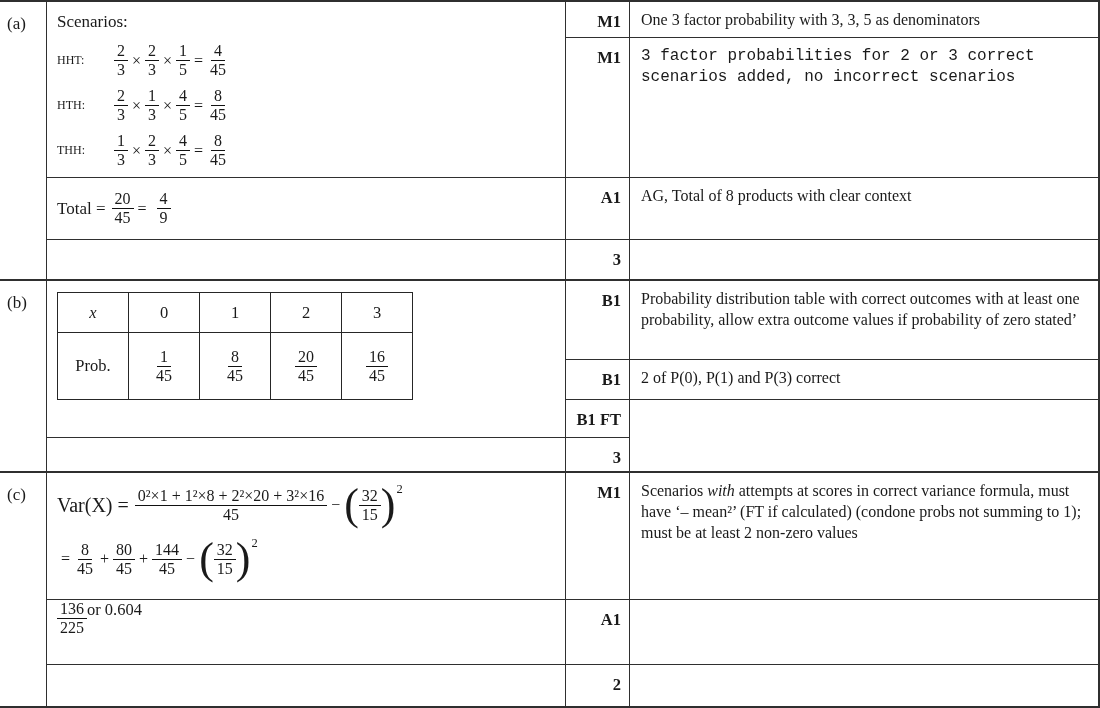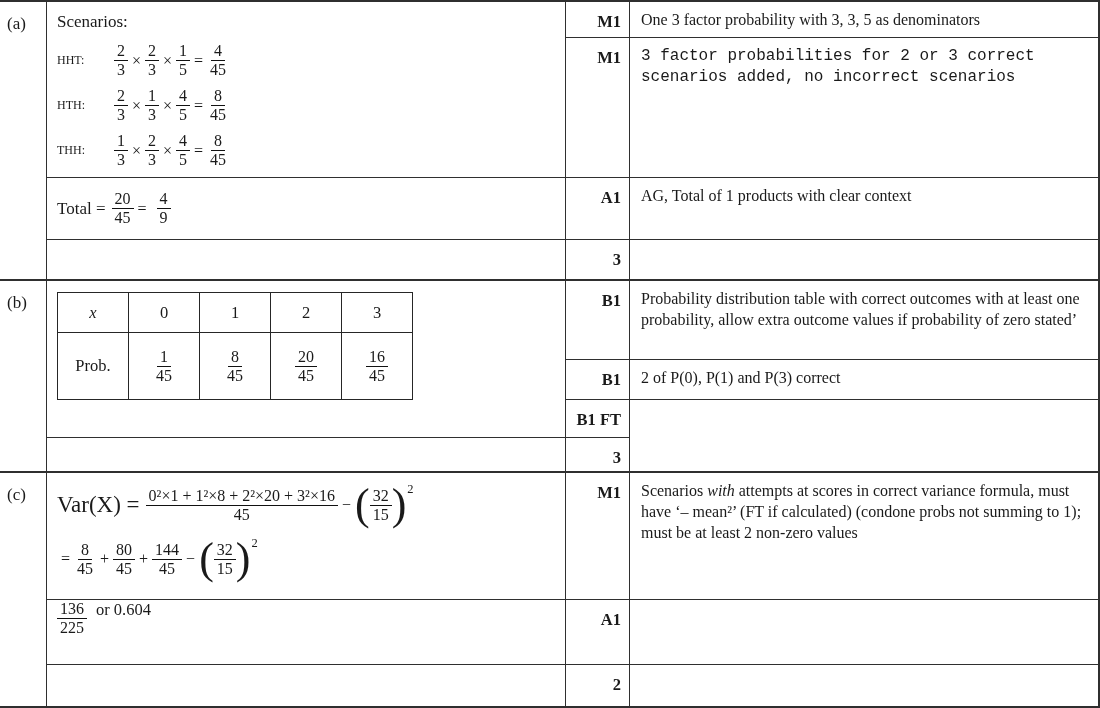--- a/index.html
+++ b/index.html
@@ -50,26 +50,26 @@
   .ptable td { border:1.6px solid #262626; text-align:center; vertical-align:middle;
                font-size:16.5px; width:68px; }
   .ptable tr:first-child td { height:37px; }
   .ptable tr:last-child td { height:64px; }
 
   
   .varcell { padding:6px 0 0 10px; }
   .fline { display:flex; align-items:center; }
   .fline1 { margin-top:4px; }
   .fline2 { margin-top:10px; }
-  .lhs { font-size:23px; margin-right:6px; white-space:nowrap; }
+  .lhs { font-size:20px; margin-right:6px; white-space:nowrap; }
   .pgroup { display:inline-flex; align-items:center; }
   .paren { font-size:44px; font-weight:300; line-height:1; font-family:"Liberation Serif",serif; }
   .pexp { font-size:12.5px; position:relative; top:-16px; margin-left:1px; }
   .result-cell { display:flex; padding-left:10px; font-size:16.5px; }
-  .result-alt { margin-left:9px; }
+  .result-alt { }
   .it { font-style:italic; }
 </style>
 </head>
 <body>
 
 <div class="sheet">
   <div class="grid">
 
     <div class="cell part br bbs" style="grid-area:1/1/5/2;">
       <span>(a)</span>
@@ -160,21 +160,21 @@
           <span class="num">20</span>
           <span class="den">45</span>
         </span>
       <span class="op">=</span>
       <span class="frac">
           <span class="num">4</span>
           <span class="den">9</span>
         </span>
     </div>
     <div class="cell mark br bb" style="grid-area:3/3/4/4;">A1</div>
-    <div class="cell desc bb" style="grid-area:3/4/4/5;">AG, Total of 1 products with clear context</div>
+    <div class="cell desc bb" style="grid-area:3/4/4/5;">AG, Total of 8 products with clear context</div>
 
     <div class="cell br bbs" style="grid-area:4/2/5/3;"></div>
     <div class="cell mark br bbs" style="grid-area:4/3/5/4;">3</div>
     <div class="cell desc bbs" style="grid-area:4/4/5/5;"></div>
 
     <div class="cell part br bbs" style="grid-area:5/1/9/2;">
       <span>(b)</span>
     </div>
 
     <div class="cell tabwrap br bb" style="grid-area:5/2/8/3;">

